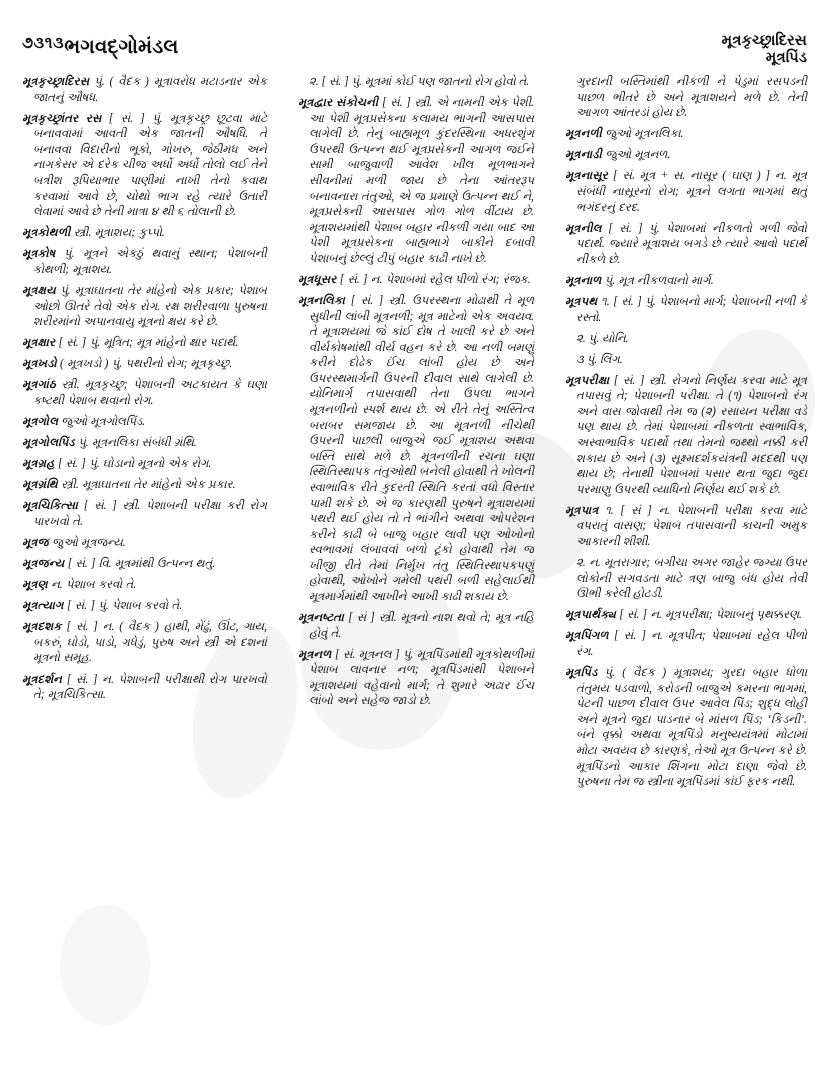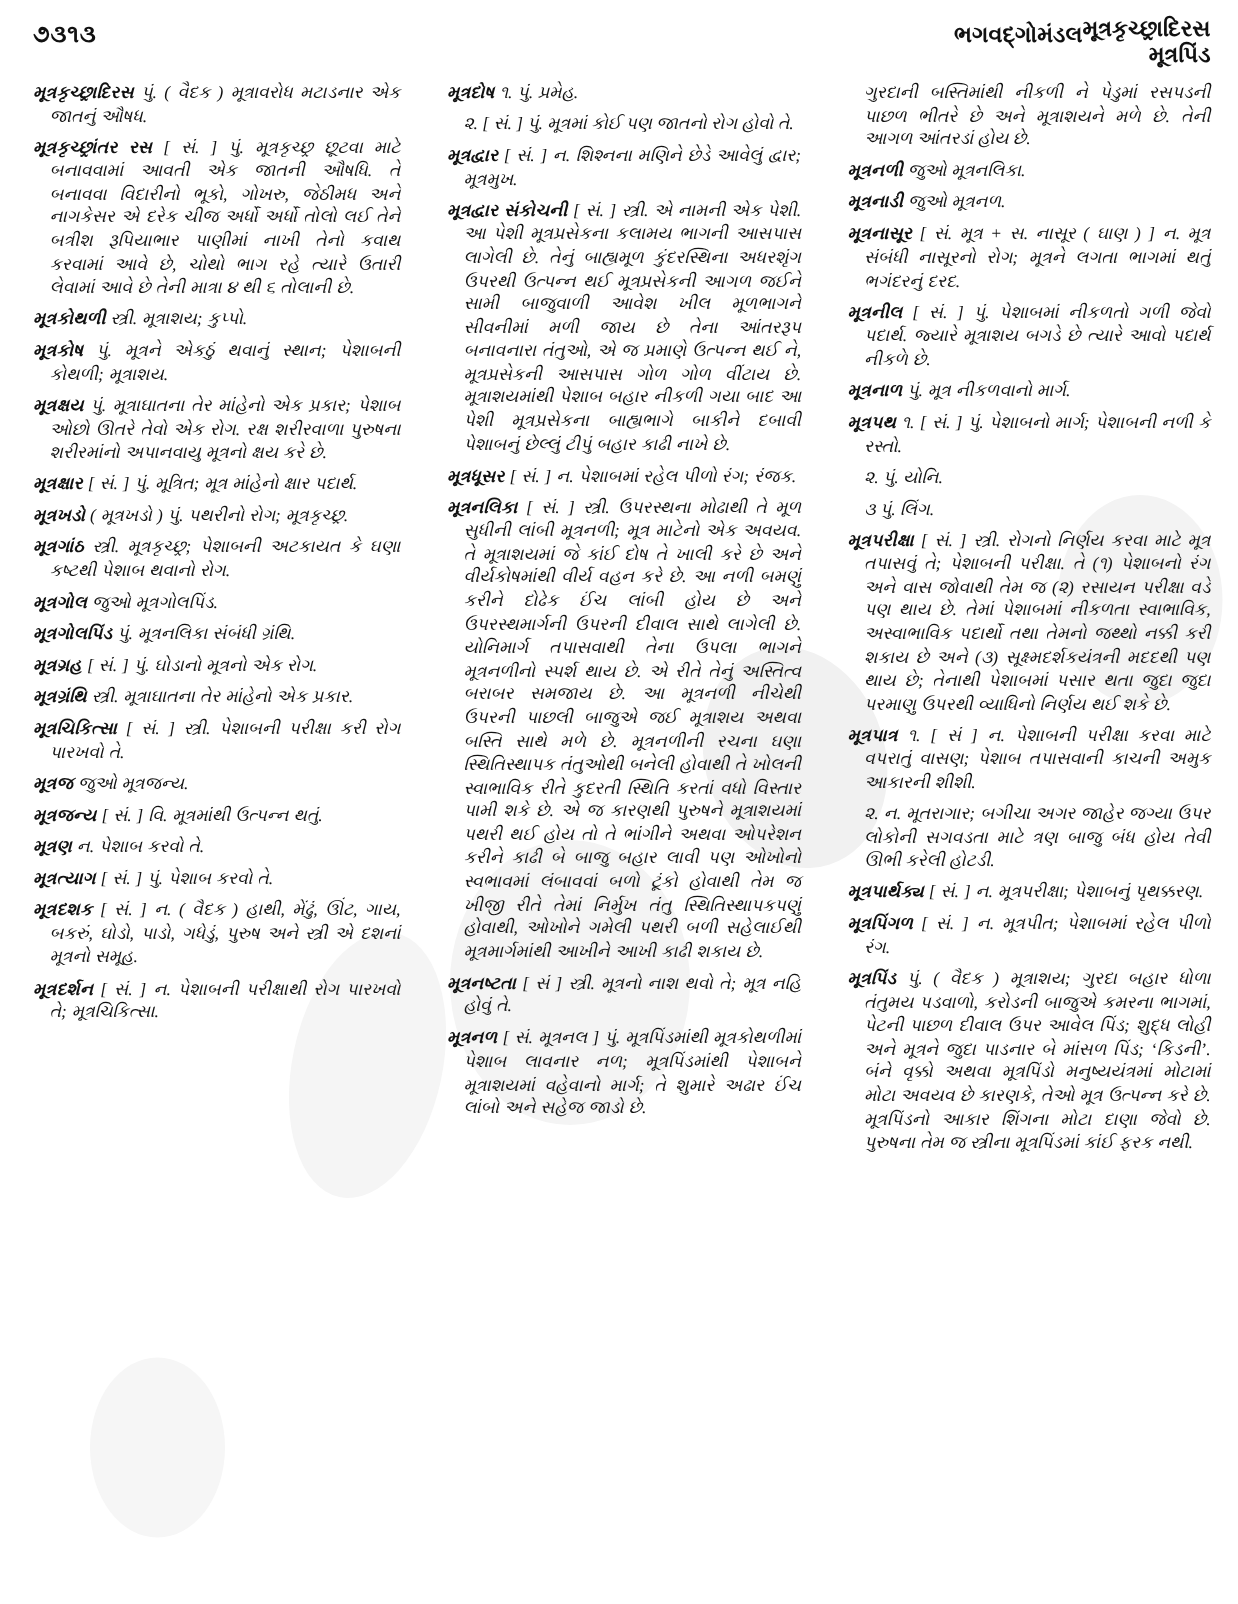--- a/index.html
+++ b/index.html
@@ -29,43 +29,43 @@
   .blob-c { left: 705px; top: 330px; width: 110px; height: 140px; background: #f3f3f3; }
   .blob-d { left: 195px; top: 620px; width: 100px; height: 180px; background: #f5f5f5; transform: rotate(12deg); }
   .blob-e { left: 60px; top: 905px; width: 90px; height: 120px; background: #f6f6f6; }
 
   .page {
     position: relative;
     z-index: 1;
     width: 825px;
     height: 877px;
     box-sizing: border-box;
-    padding: 4px 18px 10px 22px;
+    padding: 24px 18px 10px 22px;
   }
 
   
   .running-head {
     display: flex;
     align-items: flex-start;
     justify-content: space-between;
     height: 46px;
     margin-bottom: 4px;
   }
   .rh-left {
     font-weight: bold;
     font-size: 16px;
     letter-spacing: 0.5px;
     padding-top: 10px;
     white-space: nowrap;
   }
   .rh-center {
     font-weight: bold;
-    font-size: 15px;
+    font-size: 20px;
     padding-top: 11px;
-    text-align: right;
+    text-align: left;
     flex: 1;
     white-space: nowrap;
   }
   .rh-right {
     font-weight: bold;
     font-size: 15px;
     text-align: right;
     line-height: 1.12;
     padding-top: 8px;
     white-space: nowrap;
@@ -148,23 +148,21 @@
         <p class="entry"><span class="hw">મૂત્રગ્રંથિ</span><span> સ્ત્રી. મૂત્રાઘાતના તેર માંહેનો એક પ્રકાર.</span></p>
         <p class="entry"><span class="hw">મૂત્રચિકિત્સા</span><span> [ સં. ] સ્ત્રી. પેશાબની પરીક્ષા કરી રોગ પારખવો તે.</span></p>
         <p class="entry"><span class="hw">મૂત્રજ</span><span> જુઓ મૂત્રજન્ય.</span></p>
         <p class="entry"><span class="hw">મૂત્રજન્ય</span><span> [ સં. ] વિ. મૂત્રમાંથી ઉત્પન્ન થતું.</span></p>
         <p class="entry"><span class="hw">મૂત્રણ</span><span> ન. પેશાબ કરવો તે.</span></p>
         <p class="entry"><span class="hw">મૂત્રત્યાગ</span><span> [ સં. ] પું. પેશાબ કરવો તે.</span></p>
         <p class="entry"><span class="hw">મૂત્રદશક</span><span> [ સં. ] ન. ( વૈદક ) હાથી, મેંઢું, ઊંટ, ગાય, બકરું, ઘોડો, પાડો, ગધેડું, પુરુષ અને સ્ત્રી એ દશનાં મૂત્રનો સમૂહ.</span></p>
         <p class="entry"><span class="hw">મૂત્રદર્શન</span><span> [ સં. ] ન. પેશાબની પરીક્ષાથી રોગ પારખવો તે; મૂત્રચિકિત્સા.</span></p>
       </div>
     <div class="col col-2">
-        <p class="entry"><span class="hw">મૂત્રદોષ</span><span> ૧. પું. પ્રમેહ.</span></p>
         <p class="sense"><span>૨. [ સં. ] પું. મૂત્રમાં કોઈ પણ જાતનો રોગ હોવો તે.</span></p>
-        <p class="entry"><span class="hw">મૂત્રદ્વાર</span><span> [ સં. ] ન. શિશ્નના મણિને છેડે આવેલું દ્વાર; મૂત્રમુખ.</span></p>
         <p class="entry"><span class="hw">મૂત્રદ્વાર સંકોચની</span><span> [ સં. ] સ્ત્રી. એ નામની એક પેશી. આ પેશી મૂત્રપ્રસેકના કલામય ભાગની આસપાસ લાગેલી છે. તેનું બાહ્યમૂળ કુંદરસ્થિના અધરશૃંગ ઉપરથી ઉત્પન્ન થઈ મૂત્રપ્રસેકની આગળ જઈને સામી બાજુવાળી આવેશ ખીલ મૂળભાગને સીવનીમાં મળી જાય છે તેના આંતરરૂપ બનાવનારા તંતુઓ, એ જ પ્રમાણે ઉત્પન્ન થઈ ને, મૂત્રપ્રસેકની આસપાસ ગોળ ગોળ વીંટાય છે. મૂત્રાશયમાંથી પેશાબ બહાર નીકળી ગયા બાદ આ પેશી મૂત્રપ્રસેકના બાહ્યભાગે બાકીને દબાવી પેશાબનું છેલ્લું ટીપું બહાર કાઢી નાખે છે.</span></p>
         <p class="entry"><span class="hw">મૂત્રધૂસર</span><span> [ સં. ] ન. પેશાબમાં રહેલ પીળો રંગ; રંજક.</span></p>
         <p class="entry"><span class="hw">મૂત્રનલિકા</span><span> [ સં. ] સ્ત્રી. ઉપરસ્થના મોઢાથી તે મૂળ સુધીની લાંબી મૂત્રનળી; મૂત્ર માટેનો એક અવયવ. તે મૂત્રાશયમાં જે કાંઈ દોષ તે ખાલી કરે છે અને વીર્યકોષમાંથી વીર્ય વહન કરે છે. આ નળી બમણું કરીને દોઢેક ઈંચ લાંબી હોય છે અને ઉપરસ્થમાર્ગની ઉપરની દીવાલ સાથે લાગેલી છે. યોનિમાર્ગ તપાસવાથી તેના ઉપલા ભાગને મૂત્રનળીનો સ્પર્શ થાય છે. એ રીતે તેનું અસ્તિત્વ બરાબર સમજાય છે. આ મૂત્રનળી નીચેથી ઉપરની પાછલી બાજુએ જઈ મૂત્રાશય અથવા બસ્તિ સાથે મળે છે. મૂત્રનળીની રચના ઘણા સ્થિતિસ્થાપક તંતુઓથી બનેલી હોવાથી તે ખોલની સ્વાભાવિક રીતે કુદરતી સ્થિતિ કરતાં વધો વિસ્તાર પામી શકે છે. એ જ કારણથી પુરુષને મૂત્રાશયમાં પથરી થઈ હોય તો તે ભાંગીને અથવા ઓપરેશન કરીને કાઢી બે બાજુ બહાર લાવી પણ ઓખોનો સ્વભાવમાં લંબાવવાં બળો ટૂંકો હોવાથી તેમ જ ખીજી રીતે તેમાં નિર્મુખ તંતુ સ્થિતિસ્થાપકપણું હોવાથી, ઓખોને ગમેલી પથરી બળી સહેલાઈથી મૂત્રમાર્ગમાંથી આખીને આખી કાઢી શકાય છે.</span></p>
         <p class="entry"><span class="hw">મૂત્રનષ્ટતા</span><span> [ સં ] સ્ત્રી. મૂત્રનો નાશ થવો તે; મૂત્ર નહિ હોવું તે.</span></p>
         <p class="entry"><span class="hw">મૂત્રનળ</span><span> [ સં. મૂત્રનલ ] પું. મૂત્રપિંડમાંથી મૂત્રકોથળીમાં પેશાબ લાવનાર નળ; મૂત્રપિંડમાંથી પેશાબને મૂત્રાશયમાં વહેવાનો માર્ગ; તે શુમારે અઢાર ઈંચ લાંબો અને સહેજ જાડો છે.</span></p>
       </div>
     <div class="col col-3">
         <p class="sense"><span>ગુરદાની બસ્તિમાંથી નીકળી ને પેડુમાં રસપડની પાછળ ભીતરે છે અને મૂત્રાશયને મળે છે. તેની આગળ આંતરડાં હોય છે.</span></p>
         <p class="entry"><span class="hw">મૂત્રનળી</span><span> જુઓ મૂત્રનલિકા.</span></p>
         <p class="entry"><span class="hw">મૂત્રનાડી</span><span> જુઓ મૂત્રનળ.</span></p>

